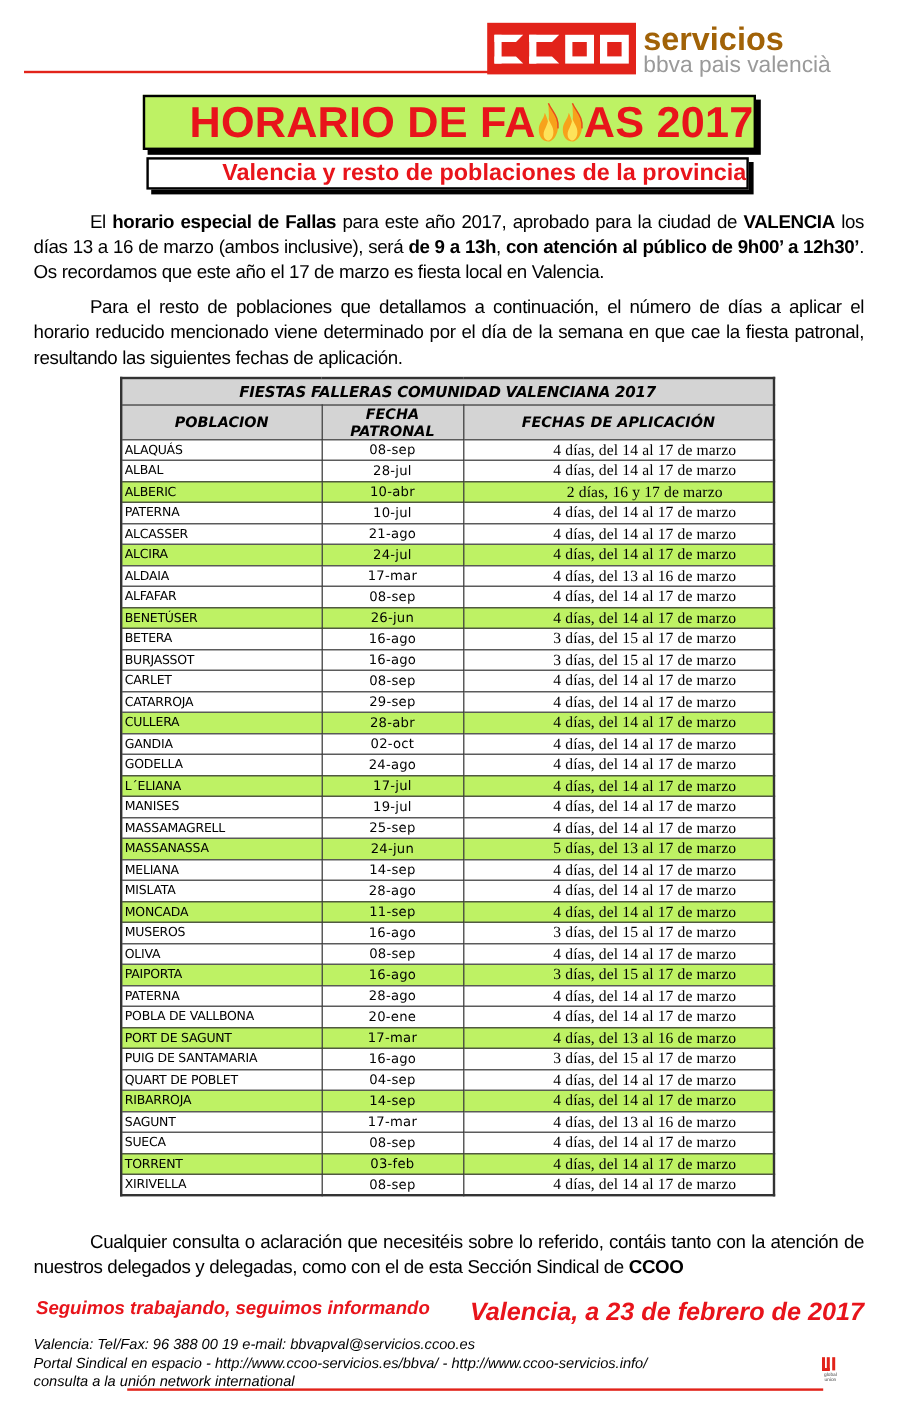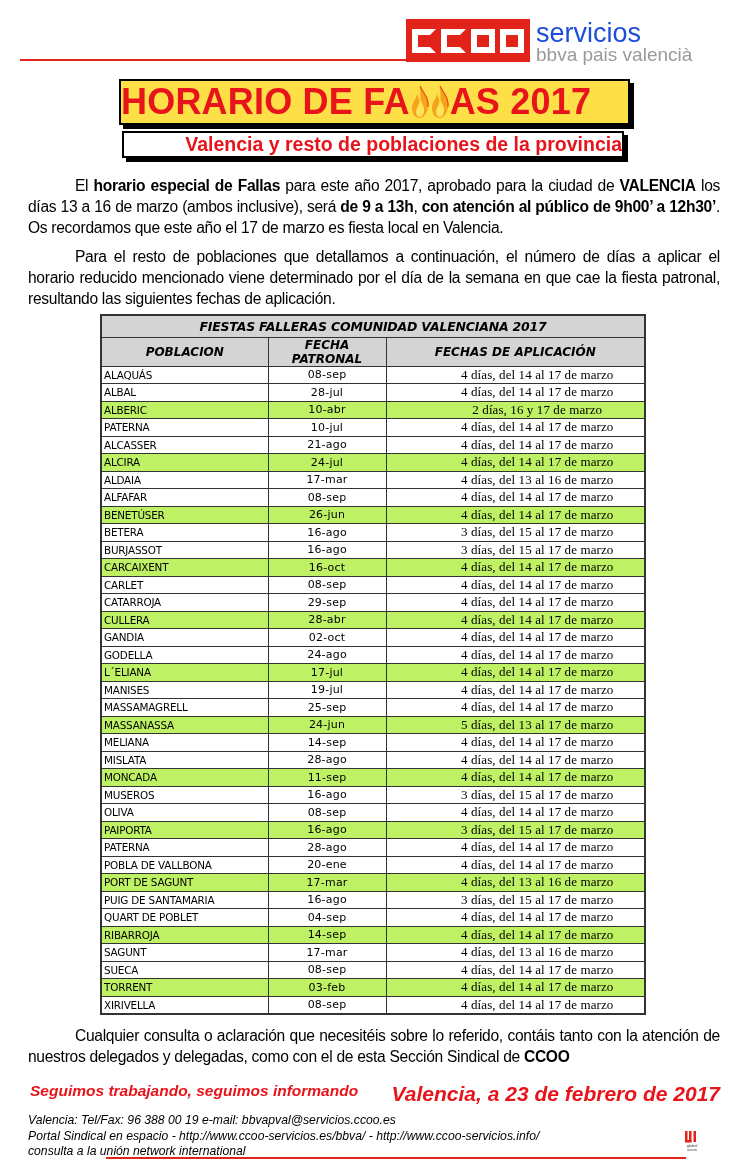--- a/index.html
+++ b/index.html
@@ -7,25 +7,25 @@
   body { position: relative; font-family: "Liberation Sans", sans-serif; color: #000; }
 
   
   .top-rule { position: absolute; left: 20px; top: 59px; width: 390px; height: 2px; background: #e2231a; }
   .logo { position: absolute; left: 406px; top: 19px; display: flex; align-items: flex-start; }
   .logo-box { width: 124px; height: 43px; background: #e2231a; display: flex; align-items: center; justify-content: center; gap: 5px; padding: 0 6px; }
   .logo-letter { width: 26px; height: 24px; border: 6px solid #fff; position: relative; }
   .logo-letter.c { border-right-color: transparent; }
   .logo-letter.c::after { content: ""; position: absolute; right: -6px; top: 6px; width: 6px; height: 0; }
   .logo-text { margin-left: 6px; line-height: 1; }
-  .logo-title { font-size: 27px; font-weight: normal; color: #1d4ed8; letter-spacing: 0px; margin-top: 1px; }
+  .logo-title { font-size: 27px; font-weight: bold; color: #a16207; letter-spacing: 0px; margin-top: 1px; }
   .logo-sub { font-size: 19px; color: #9a9a9a; margin-top: -2px; }
 
   
-  .title-box { position: absolute; left: 119px; top: 79px; width: 511px; height: 46px; border: 2px solid #000; box-shadow: 4px 4px 0 #000; background: #fde047; display: flex; align-items: center; justify-content: flex-start; }
+  .title-box { position: absolute; left: 119px; top: 79px; width: 511px; height: 46px; border: 2px solid #000; box-shadow: 4px 4px 0 #000; background: #bef264; display: flex; align-items: center; justify-content: flex-end; }
   .title-text { font-size: 36px; font-weight: bold; color: #e8141b; letter-spacing: 0.2px; white-space: nowrap; }
   .flame { display: inline-block; width: 20px; height: 34px; vertical-align: -5px; position: relative; }
   .flame svg { width: 20px; height: 34px; }
   .subtitle-box { position: absolute; left: 122px; top: 131px; width: 502px; height: 27px; border: 2px solid #000; box-shadow: 4px 4px 0 #000; background: #fff; display: flex; align-items: center; justify-content: flex-end; }
   .subtitle-text { font-size: 19.5px; font-weight: bold; color: #e8141b; white-space: nowrap; }
 
   
   .para { position: absolute; left: 28px; width: 692px; font-size: 15.6px; line-height: 21px; text-align: justify; font-family: "Liberation Sans", sans-serif; letter-spacing: -0.3px; }
   .para .indent { display: inline-block; width: 47px; }
   .para b { font-weight: bold; }
@@ -150,25 +150,20 @@
       <tr>
         <td class="pob">BETERA</td>
         <td class="fecha">16-ago</td>
         <td class="apl">3  días, del 15 al 17 de marzo</td>
       </tr>
       <tr>
         <td class="pob">BURJASSOT</td>
         <td class="fecha">16-ago</td>
         <td class="apl">3  días, del 15 al 17 de marzo</td>
       </tr>
-      <tr class="shade">
-        <td class="pob">CARCAIXENT</td>
-        <td class="fecha">16-oct</td>
-        <td class="apl">4  días, del 14 al 17 de marzo</td>
-      </tr>
       <tr>
         <td class="pob">CARLET</td>
         <td class="fecha">08-sep</td>
         <td class="apl">4  días, del 14 al 17 de marzo</td>
       </tr>
       <tr>
         <td class="pob">CATARROJA</td>
         <td class="fecha">29-sep</td>
         <td class="apl">4  días, del 14 al 17 de marzo</td>
       </tr>

